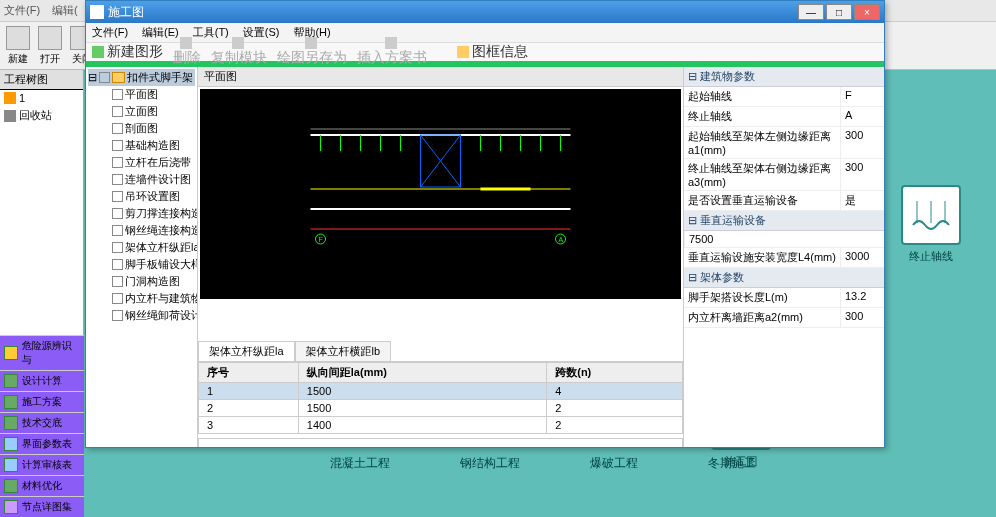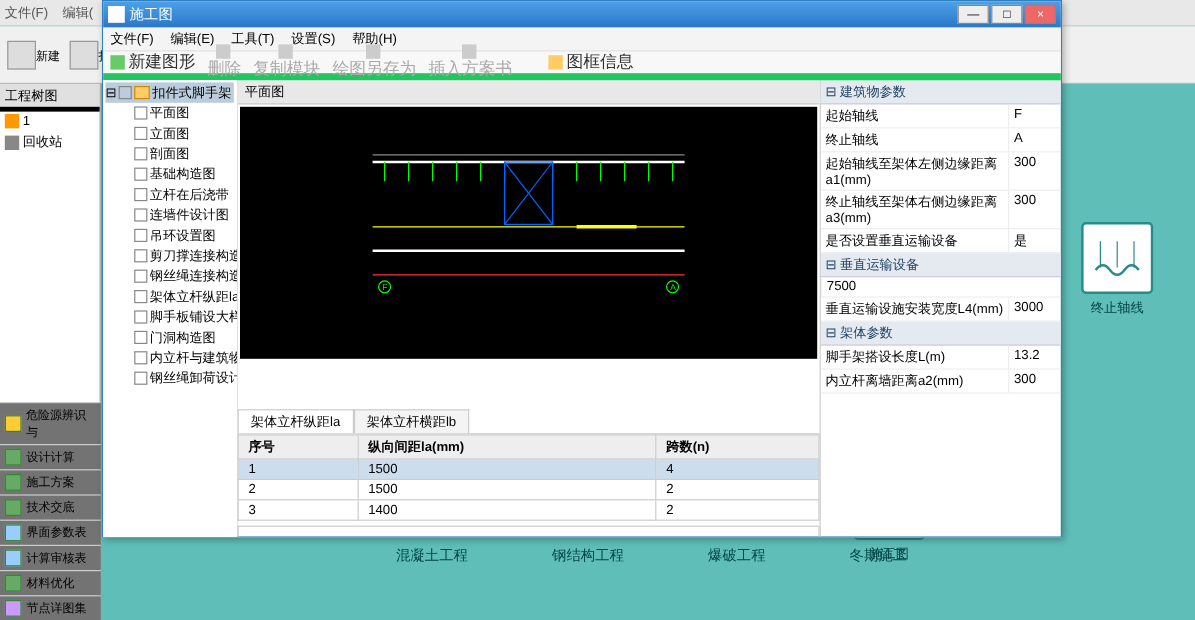--- a/index.html
+++ b/index.html
@@ -4,32 +4,32 @@
 <style>
 * { margin: 0; padding: 0; box-sizing: border-box; font-family: "Microsoft YaHei", SimSun, Arial, sans-serif; }
 body { background: #5fbfb8; width: 996px; height: 517px; overflow: hidden; position: relative; font-size: 11px; }
 
 
 .main-menubar { background: #e8e8e8; height: 22px; display: flex; align-items: center; padding: 0 4px; border-bottom: 1px solid #ccc; color: #555; }
 .main-menubar span { margin-right: 12px; }
 
 
 .main-toolbar { background: #f0f0f0; height: 48px; display: flex; align-items: center; padding: 0 6px; border-bottom: 1px solid #bbb; }
-.main-toolbar .tbtn { display: flex; align-items: center; margin-right: 8px; cursor: pointer; }
+.main-toolbar .tbtn { display: flex; flex-direction: column; align-items: center; margin-right: 8px; cursor: pointer; }
 .main-toolbar .tbtn .ticon { width: 24px; height: 24px; background: #ddd; border: 1px solid #999; }
 .main-toolbar .tbtn .tlbl { font-size: 10px; margin-top: 2px; }
 
 
 .left-panel { position: absolute; left: 0; top: 70px; width: 84px; bottom: 0; background: #fff; border-right: 1px solid #aaa; }
-.left-panel .lp-header { background: #e0e0e0; padding: 2px 4px; font-size: 11px; border-bottom: 4px solid #000000; }
+.left-panel .lp-header { background: #e0e0e0; padding: 2px 4px; font-size: 11px; border-bottom: 1px solid #000000; }
 .left-panel .lp-item { padding: 2px 4px; font-size: 11px; display: flex; align-items: center; }
 .left-panel .lp-item .home-icon { width: 12px; height: 12px; background: #f90; margin-right: 3px; }
 .left-panel .lp-item .trash-icon { width: 12px; height: 12px; background: #888; margin-right: 3px; }
 
-.left-buttons { position: absolute; left: 0; bottom: 0; width: 84px; background: #737373; }
+.left-buttons { position: absolute; left: 0; bottom: 0; width: 84px; background: #8b5cf6; }
 .left-buttons .lbtn { padding: 3px 4px; border-top: 1px solid #ccc; font-size: 10px; display: flex; align-items: center; cursor: pointer; }
 .left-buttons .lbtn .lico { width: 14px; height: 14px; margin-right: 4px; background: #6a6; border: 1px solid #383; }
 
 
 .desk-icon { position: absolute; width: 70px; display: flex; flex-direction: column; align-items: center; cursor: pointer; }
 .desk-icon .di-img { width: 60px; height: 60px; background: #fff; border: 2px solid #2a8a88; border-radius: 4px; display: flex; align-items: center; justify-content: center; }
 .desk-icon .di-lbl { font-size: 11px; margin-top: 4px; color: #044; }
 
 
 .cat-labels { position: absolute; bottom: 45px; left: 330px; display: flex; gap: 70px; color: #044; font-size: 12px; }

